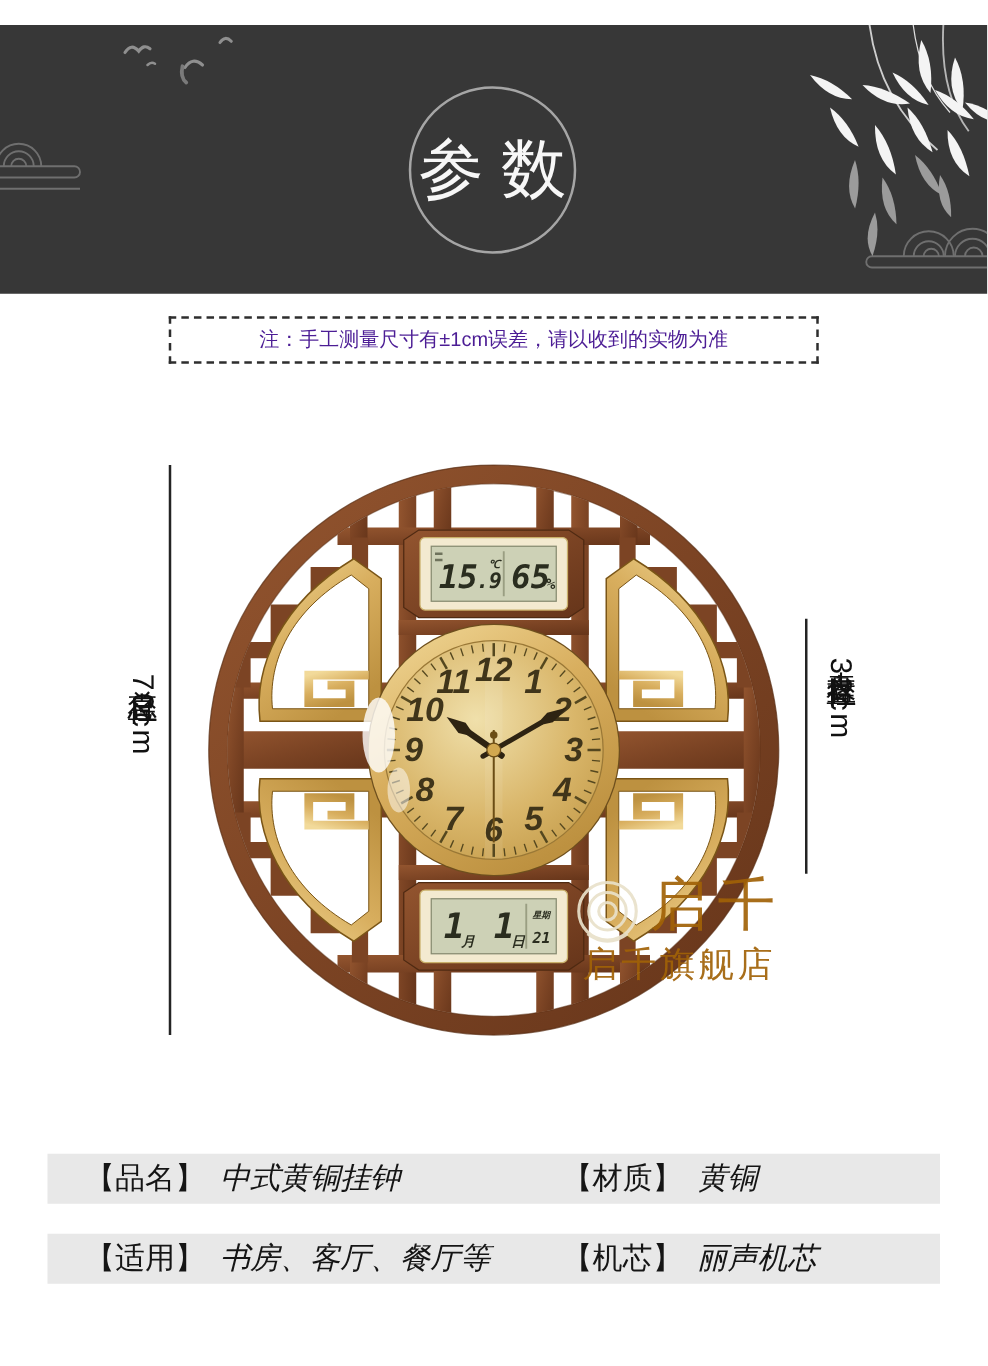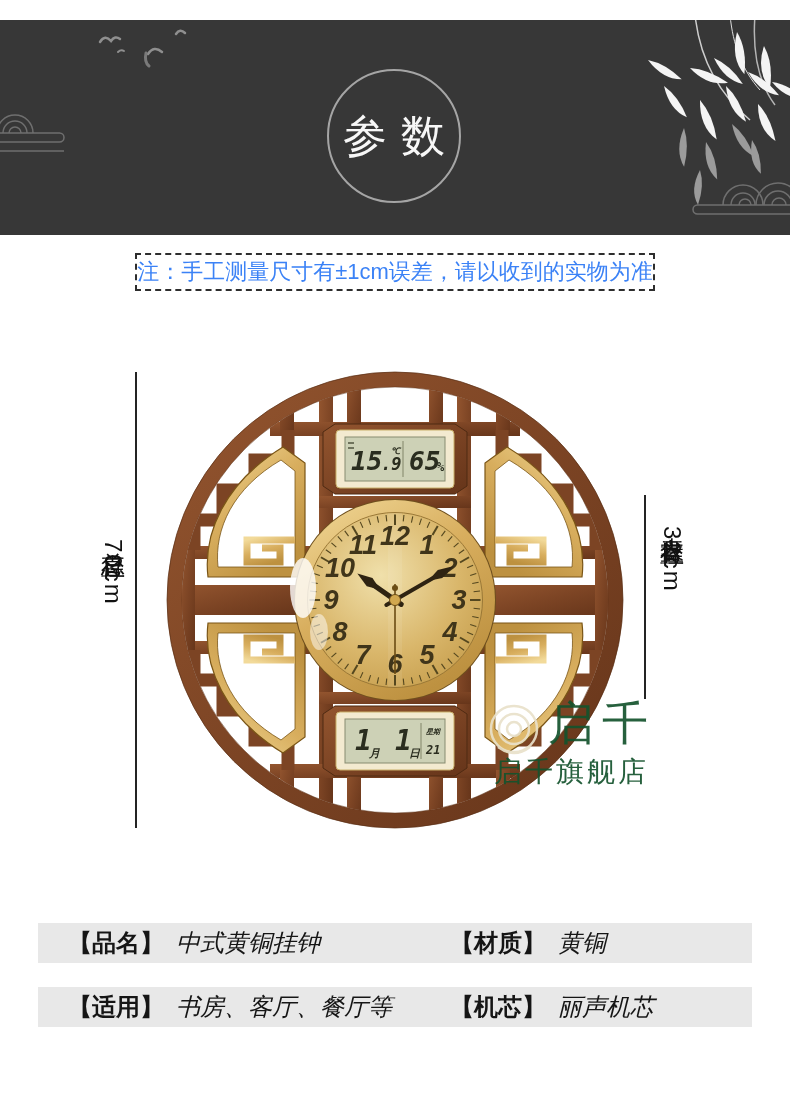--- a/index.html
+++ b/index.html
@@ -3,45 +3,45 @@
 <meta charset="utf-8">
 <style>
   html,body{margin:0;padding:0;background:#fff;}
   .canvas{position:relative;width:790px;height:1093px;background:#fff;overflow:hidden;
           font-family:"Liberation Sans","DejaVu Sans",sans-serif;margin:0 auto;}
   
   .header{position:absolute;left:0;top:20px;width:790px;height:215px;background:#373737;overflow:hidden;}
   .header svg{position:absolute;left:0;top:0;}
   .badge{position:absolute;left:327px;top:49px;width:134px;height:134px;border:2px solid #a5a5a5;
          border-radius:50%;box-sizing:border-box;display:flex;align-items:center;justify-content:center;}
-  .badge-label{color:#f7f7f7;font-size:44px;font-weight:300;letter-spacing:14px;padding-left:14px;white-space:nowrap;}
+  .badge-label{color:#f7f7f7;font-size:52px;font-weight:300;letter-spacing:14px;padding-left:14px;white-space:nowrap;}
   
   .note{position:absolute;left:135px;top:253px;width:520px;height:38px;border:2px dashed #2e2e2e;
         box-sizing:border-box;display:flex;align-items:center;justify-content:center;
-        font-size:22px;color:#3b82f6;white-space:nowrap;}
+        font-size:16px;color:#4c1d95;white-space:nowrap;}
   
   .dim-line{position:absolute;width:2px;background:#242424;}
   .dim-line.total{left:135px;top:372px;height:456px;}
   .dim-line.dial{left:644px;top:495px;height:204px;}
   .vlabel{position:absolute;writing-mode:vertical-rl;text-orientation:mixed;
           font-size:24px;color:#111;letter-spacing:2px;white-space:nowrap;}
   .vlabel.total{left:97px;top:533px;}
   .vlabel.dial{left:656px;top:518px;}
   
   .clock-wrap{position:absolute;left:164px;top:368px;width:462px;height:464px;font-style:italic;}
   
-  .watermark{position:absolute;left:484px;top:693px;width:190px;height:108px;color:#14532d;opacity:.92;}
+  .watermark{position:absolute;left:456px;top:693px;width:190px;height:108px;color:#a16207;opacity:.92;}
   .wm-logo{position:absolute;left:2px;top:10px;}
   .wm-brand{position:absolute;left:64px;top:0px;font-size:46px;letter-spacing:8px;white-space:nowrap;}
   .wm-store{position:absolute;left:10px;top:60px;font-size:28px;letter-spacing:3px;white-space:nowrap;}
   
   .spec-row{position:absolute;left:38px;width:714px;height:40px;background:#e8e8e8;font-size:24px;color:#151515;}
   .spec-cell{position:absolute;top:0;line-height:40px;white-space:nowrap;}
   .spec-cell.c-left{left:30px;} .spec-cell.c-right{left:412px;}
-  .spec-label{font-weight:700;margin-right:12px;} .spec-value{font-weight:500;font-style:italic;}
+  .spec-label{font-weight:400;margin-right:12px;} .spec-value{font-weight:500;font-style:italic;}
   .lcd-txt{font-family:"DejaVu Sans Mono",monospace;font-weight:700;fill:#2a2d1f;}
 </style>
 </head>
 <body>
 
 <div class="canvas">
 
   <div class="header">
     <svg width="790" height="215" viewBox="0 0 790 215">
 

